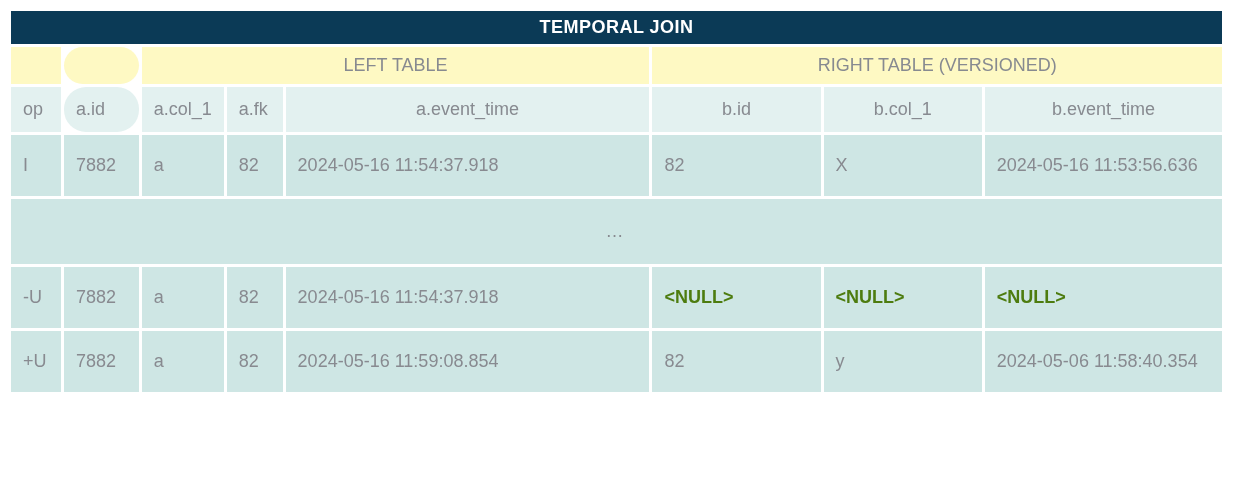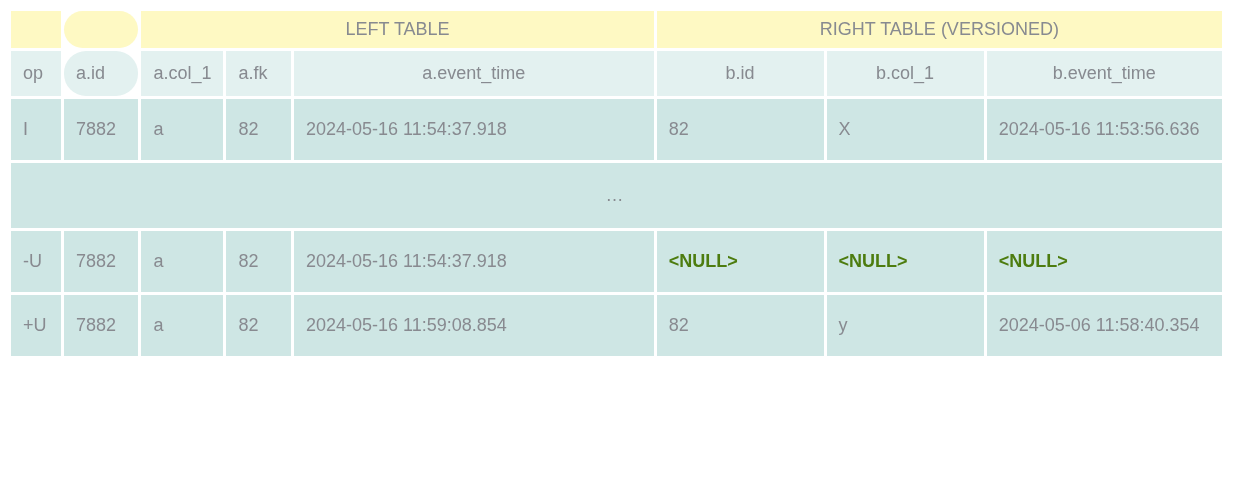--- a/index.html
+++ b/index.html
@@ -75,32 +75,35 @@
     }
 
     .null-val {
       color: #4d7c0f;
       font-weight: 600;
     }
 
     .col-op   { width: 50px; }
     .col-aid  { width: 75px; border-radius: 22px; }
     .col-acol { width: 80px; }
-    .col-afk  { width: 65px; margin-left: 8px; }
+    .col-afk  { width: 56px; margin-left: 8px; }
     .col-aet  { width: 370px; }
     .col-bid  { width: 170px; }
     .col-bcol { width: 160px; }
     .col-bet  { width: 240px; }
   </style>
 </head>
 <body>
 
 <div class="table-wrapper">
   <table>
     <tbody>
+        <tr class="title-row">
+      <td colspan="8">TEMPORAL JOIN</td>
+    </tr>
     <tr class="section-row">
       <td class="col-op"></td>
       <td class="col-aid"></td>
       <td colspan="3">LEFT TABLE</td>
       <td colspan="3">RIGHT TABLE (VERSIONED)</td>
     </tr>
     <tr class="header-row">
       <td class="col-op">op</td>
       <td class="col-aid">a.id</td>
       <td class="col-acol">a.col_1</td>

